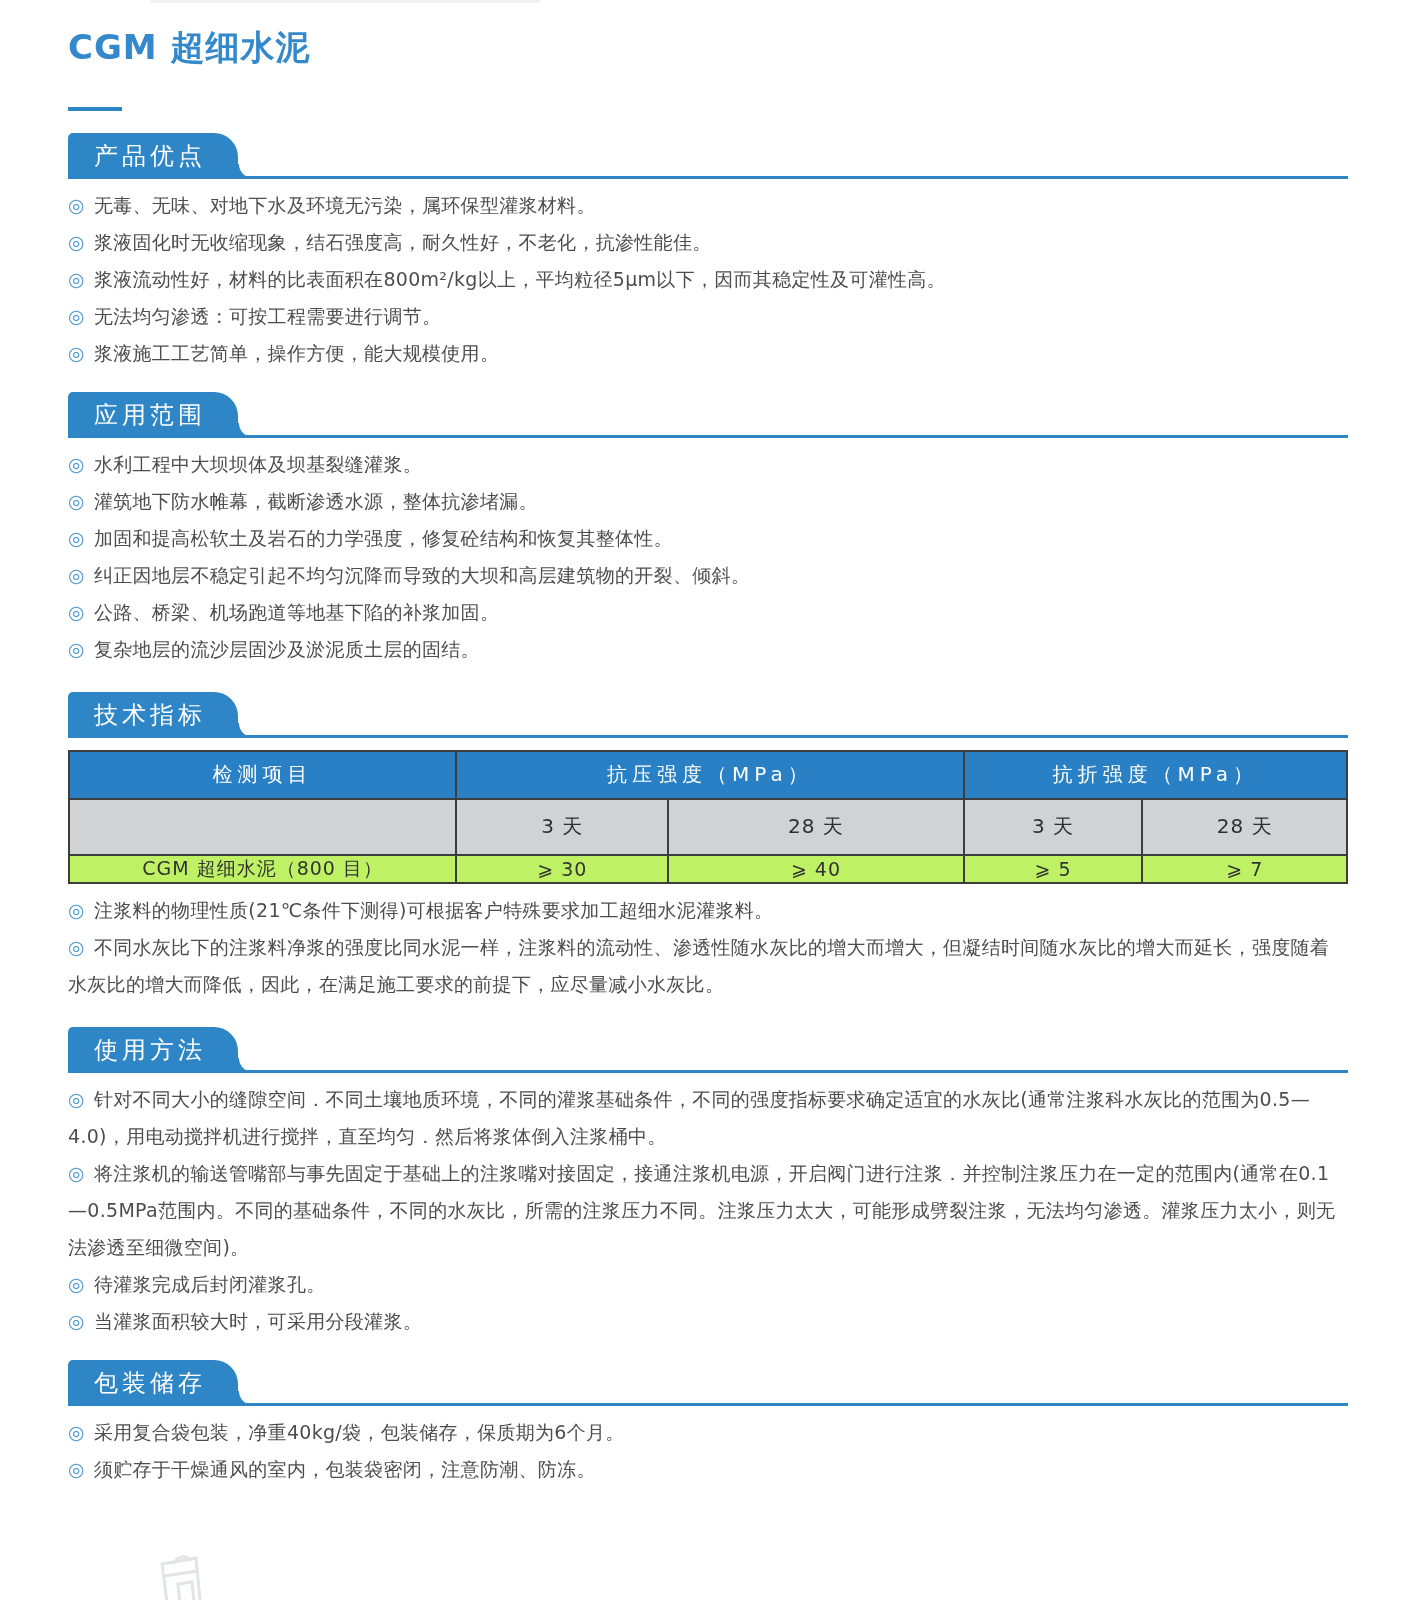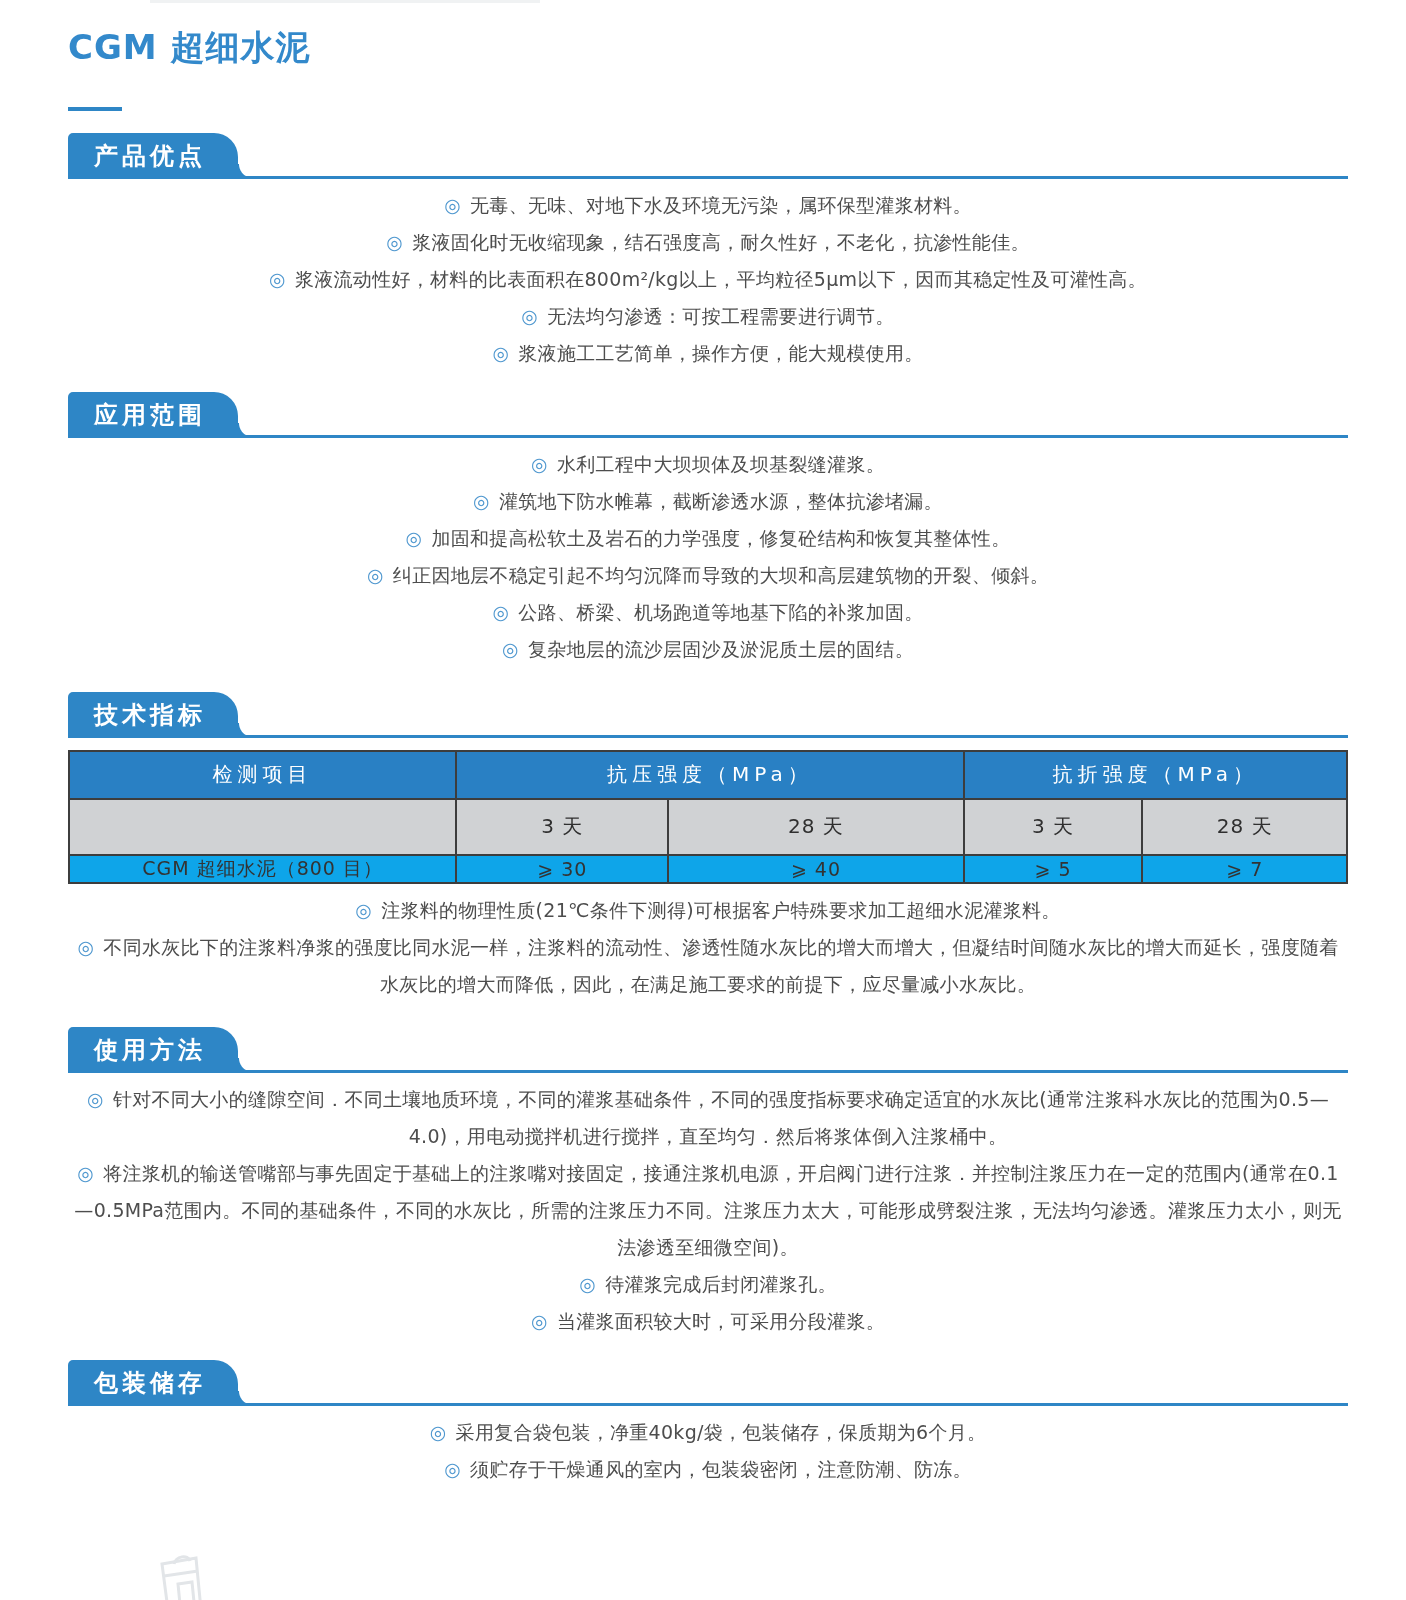--- a/index.html
+++ b/index.html
@@ -31,30 +31,30 @@
     margin-top:44px;font-size:19px;line-height:1.6;color:#4f4f4f;
     text-indent:2em;letter-spacing:0.5px;
   }
 
   
   .section-head{position:relative;height:46px;margin-top:22px;}
   .section-head .rule{position:absolute;left:0;right:0;bottom:0;height:3px;background:var(--accent-blue);}
   .section-head .tab{
     position:relative;display:inline-block;z-index:2;
     background:var(--accent-blue);color:#fff;
-    font-size:24px;font-weight:bold;letter-spacing:4px;
+    font-size:24px;font-weight:normal;letter-spacing:4px;
     height:46px;line-height:46px;padding:0 32px 0 26px;
     border-radius:5px 24px 0 0;
   }
   .section-head .tab::after{
     content:"";position:absolute;right:-15px;bottom:0;width:15px;height:15px;
     background:radial-gradient(circle at 100% 0, rgba(255,255,255,0) 0 13.5px, var(--accent-blue) 14.5px);
   }
 
-  ul.bullet-list{list-style:none;margin-top:8px;text-align:center;}
+  ul.bullet-list{list-style:none;margin-top:8px;}
   ul.bullet-list li{
     font-size:19px;line-height:37px;color:var(--body-text);letter-spacing:0.3px;
   }
   .marker{
     color:#4e97cf;font-size:19px;margin-right:9px;display:inline;
   }
 
   
   table.specs{
     width:100%;margin-top:12px;border-collapse:collapse;table-layout:fixed;
@@ -67,21 +67,21 @@
   table.specs col.c5{width:16.0%;}
   table.specs th,table.specs td{border:2px solid var(--border-dark);}
   table.specs tr.blue-row th{
     background:var(--table-header-blue);color:#ffffff;
     font-size:20px;font-weight:normal;letter-spacing:5px;height:48px;
   }
   table.specs tr.gray-row td{
     background:var(--subheader-gray);color:#2f2f2f;font-size:20px;height:56px;letter-spacing:1px;
   }
   table.specs tr.data-row td{
-    background:#0ea5e9;color:#333333;font-size:19px;height:24px;letter-spacing:1px;
+    background:#bef264;color:#333333;font-size:19px;height:24px;letter-spacing:1px;
   }
 
   .notes{margin-top:12px;}
   .notes li{line-height:37px;}
 
   
   .bag-sketch{position:absolute;left:140px;bottom:-26px;opacity:1;}
 </style>
 </head>
 <body>

